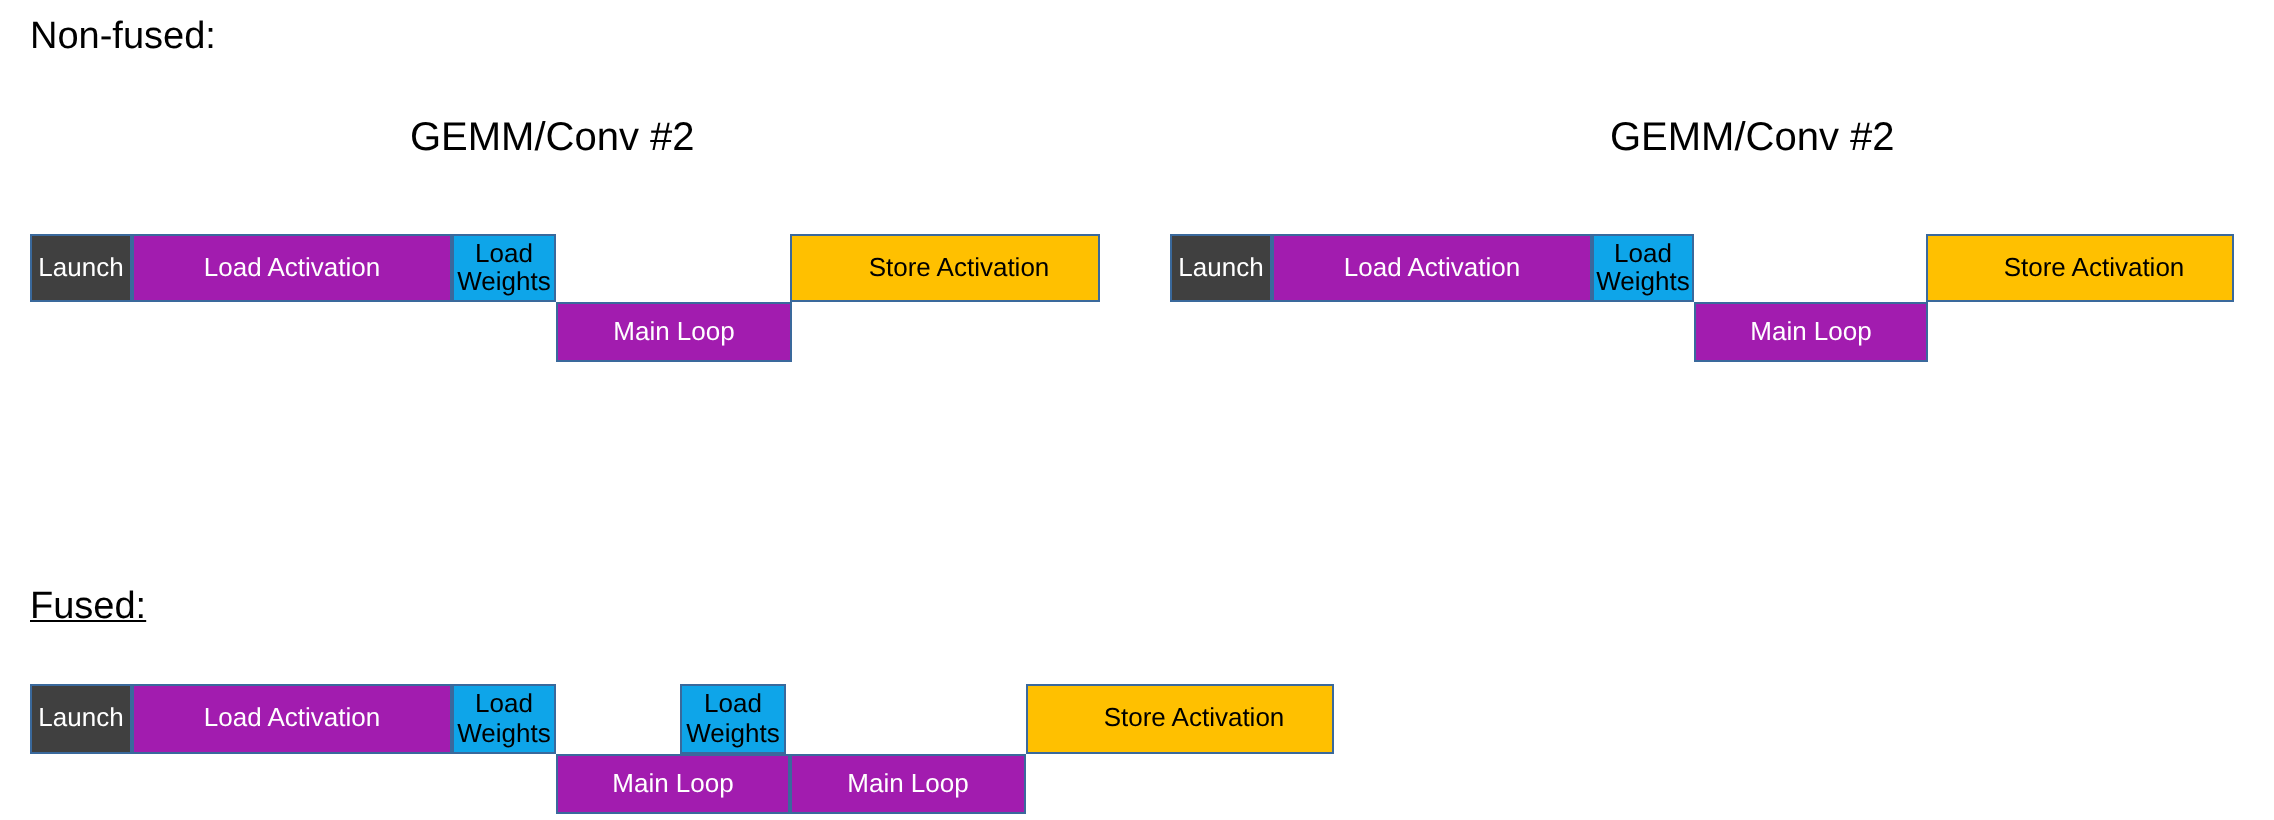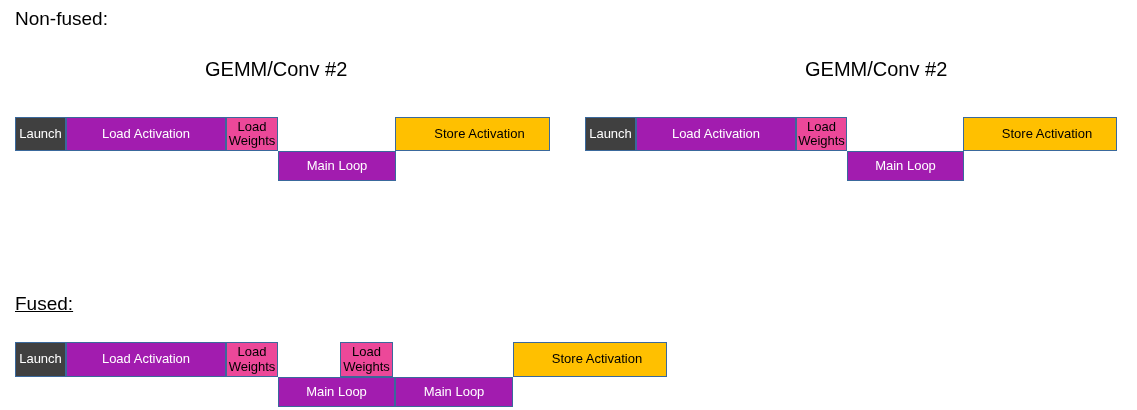--- a/index.html
+++ b/index.html
@@ -38,21 +38,21 @@
     text-align: center;
     font-size: 13px;
     line-height: 1.08;
     padding: 0 1px;
   }
   .block.launch  { color: #ffffff; }
   .block.load    { color: #ffffff; }
   .block.weights { color: #000000; }
   .block.store   { color: #000000; }
 </style>
-<style>.block.launch{background:#404040;}.block.load{background:#a21caf;}.block.weights{background:#ec4899;}.block.store{background:#FFC000;padding-left:15px;}.block{border-color:#3A699C;}</style></head>
+<style>.block.launch{background:#404040;}.block.load{background:#a21caf;}.block.weights{background:#0ea5e9;}.block.store{background:#FFC000;padding-left:15px;}.block{border-color:#3A699C;}</style></head>
 <body>
 
 <div id="diagram">
   <div id="nonfused-label" class="sec-label">Non-fused:</div>
 
   <div id="title-1" class="group-title">GEMM/Conv #2</div>
 
   <div id="title-2" class="group-title">GEMM/Conv #2</div>
 
   <div id="fused-label" class="sec-label">Fused:</div>

